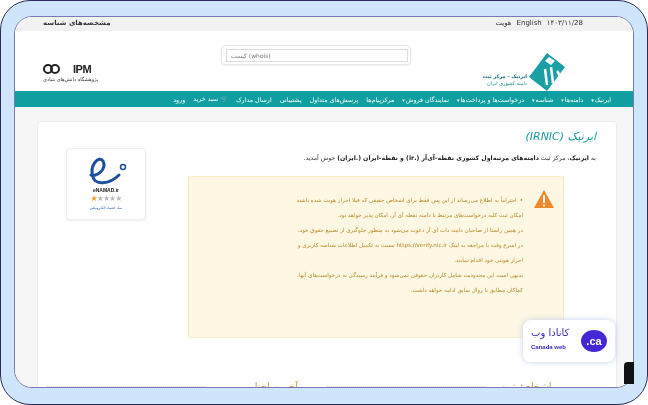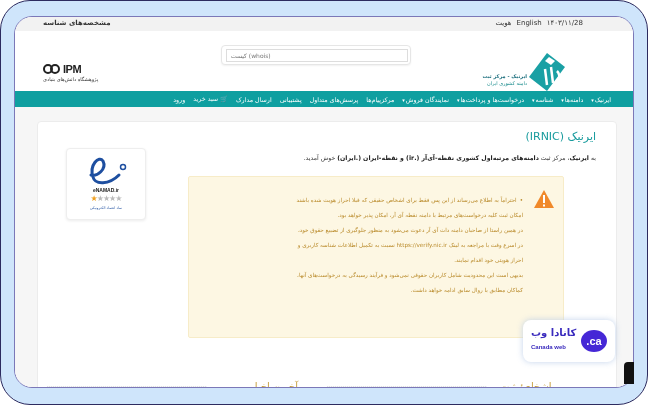--- a/index.html
+++ b/index.html
@@ -35,21 +35,21 @@
     position: absolute; left: 206px; top: 14px; width: 190px; height: 20px;
     border: 1px solid #e6e6e6; border-radius: 4px; background: #fff;
     box-shadow: 0 1px 2px rgba(0,0,0,0.06);
   }
   .search-box input {
     position: absolute; left: 4px; top: 3px; width: 182px; height: 13px;
     border: 1px solid #ddd; font-size: 6px; color: #888; padding-left: 4px;
     font-family: "DejaVu Sans", sans-serif; background: #fff;
   }
   .ipm-logo { position: absolute; left: 28px; top: 32px; width: 70px; height: 26px; }
-  .ipm-mark { display: flex; align-items: center; gap: 2px; }
+  .ipm-mark { display: flex; align-items: center; gap: 12px; }
   .ipm-circles { width: 18px; height: 10px; position: relative; }
   .ipm-circles span {
     position: absolute; top: 0; width: 10px; height: 10px; border-radius: 50%;
     border: 2.5px solid #222;
   }
   .ipm-text { font-family: "Liberation Sans", sans-serif; font-weight: bold; font-size: 11px; color: #222; letter-spacing: -0.5px; }
   .ipm-sub { font-size: 5px; color: #333; direction: rtl; text-align: left; margin-top: 1px; }
   .irnic-logo { position: absolute; right: 66px; top: 20px; width: 82px; height: 42px; }
   .irnic-mark { position: absolute; right: 0; top: 0; width: 40px; height: 42px; }
   .irnic-text { position: absolute; right: 40px; top: 22px; font-size: 5px; color: #188b8c; direction: rtl; text-align: right; line-height: 7px; white-space: nowrap; }
@@ -66,21 +66,21 @@
   .navbar .caret { font-size: 5px; margin-right: 1px; }
   .content-area {
     position: absolute; left: 0; top: 90px; width: 100%; height: 282px; background: #f6f6f6;
   }
   .main-card {
     position: absolute; left: 22px; top: 14px; width: 580px; height: 270px;
     background: #fff; border: 1px solid #ececec; border-radius: 4px;
   }
   .page-title {
     position: absolute; right: 20px; top: 8px;
-    font-size: 11px; color: #189b9d; direction: rtl;
+    font-size: 11px; color: #189b9d; direction: rtl; font-style: italic;
   }
   .welcome {
     position: absolute; right: 20px; top: 32px;
     font-size: 6.2px; color: #333; direction: rtl; white-space: nowrap;
   }
   .welcome b { color: #222; }
   .enamad-card {
     position: absolute; left: 28px; top: 26px; width: 80px; height: 72px;
     background: #fff; border: 1px solid #eee; border-radius: 4px;
     box-shadow: 0 1px 3px rgba(0,0,0,0.08);
@@ -105,21 +105,21 @@
   .bottom-row {
     position: absolute; left: 22px; top: 272px; width: 580px; height: 14px;
   }
   .bottom-heading { position: absolute; top: 2px; font-size: 10px; color: #c8a040; direction: rtl; background: #fff; padding: 0 3px; }
   .bottom-line { position: absolute; top: 7px; height: 2px; background: repeating-linear-gradient(90deg, #e0e0e0 0 1px, #f6f6f6 1px 2px); }
   .canada-badge {
     position: absolute; left: 523px; top: 320px; width: 92px; height: 42px;
     background: #fff; border-radius: 8px; box-shadow: 0 0 6px rgba(180,200,230,0.8);
   }
   .cw-logo { position: absolute; right: 8px; top: 10px; width: 26px; height: 22px; background: #4527d6; border-radius: 50%; color: #fff; font-weight: bold; font-size: 11px; text-align: center; line-height: 22px; font-family: "Liberation Sans", sans-serif; }
-  .cw-fa { position: absolute; left: 8px; top: 7px; font-size: 10px; font-weight: bold; color: #3a2bbd; direction: rtl; text-align: center; }
+  .cw-fa { position: absolute; left: 8px; top: 7px; font-size: 10px; font-weight: normal; color: #3a2bbd; direction: rtl; text-align: center; }
   .cw-en { position: absolute; left: 8px; top: 24px; font-size: 6px; font-weight: bold; color: #3a2bbd; font-family: "Liberation Sans", sans-serif; }
   .dark-tab { position: absolute; left: 624px; top: 362px; width: 10px; height: 22px; background: #111; border-radius: 4px 0 0 0; }
 </style>
 </head>
 <body>
 
 <div class="outer-frame"></div>
 
 <div class="inner-frame">
 

